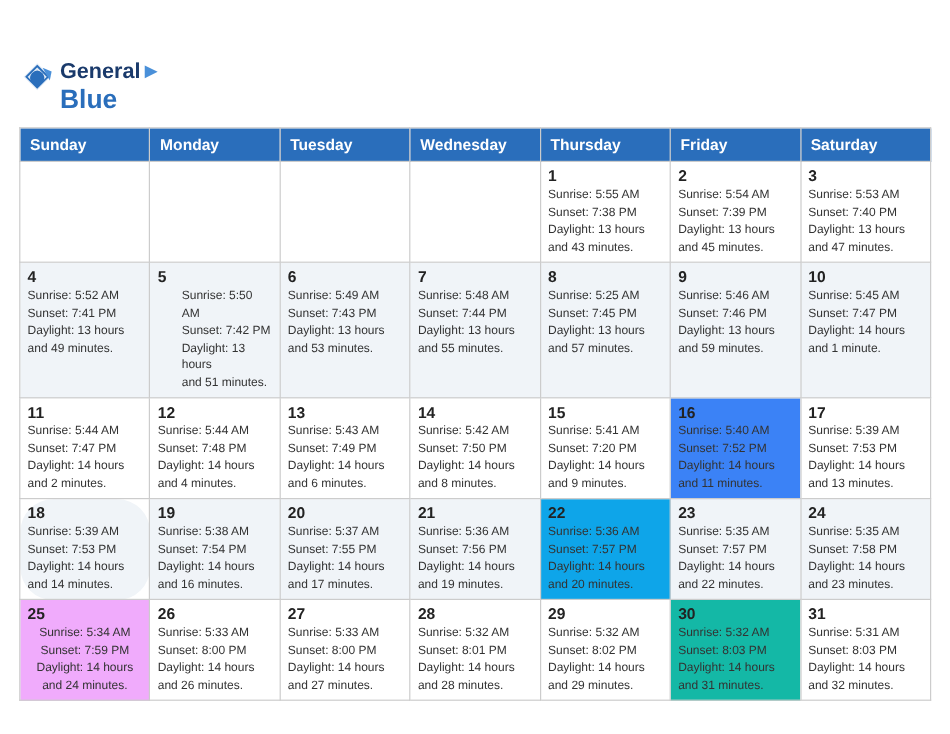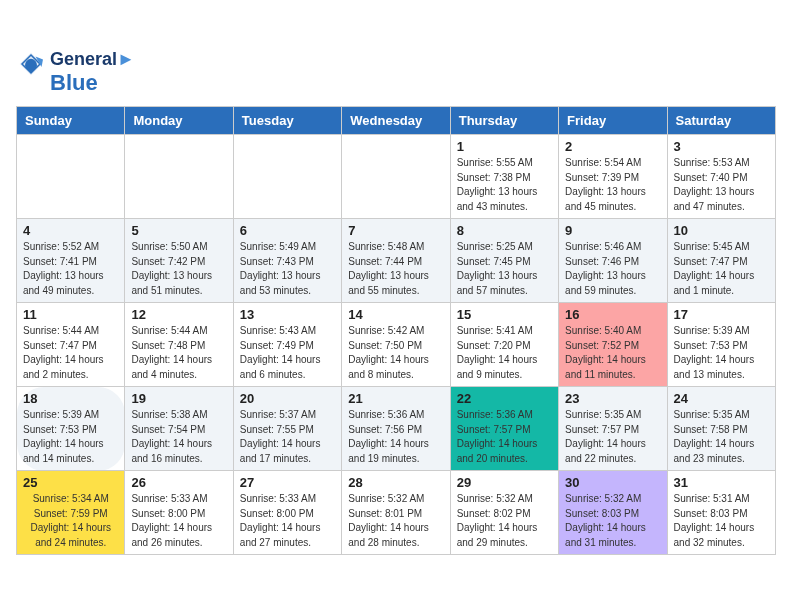--- a/index.html
+++ b/index.html
@@ -147,21 +147,21 @@
       <tr>
         <td style="background: rgb(240, 244, 248);">
           <span class="day-number">4</span>
           <div class="day-info" style="white-space: pre-line;">Sunrise: 5:52 AM
 Sunset: 7:41 PM
 Daylight: 13 hours
 and 49 minutes.</div>
         </td>
         <td style="background: rgb(240, 244, 248);">
           <span class="day-number">5</span>
-          <div class="day-info" style="white-space: pre-line;">Sunrise: 5:50 AM
+          <div class="day-info" style="white-space: pre-line; margin-left: 20px;">Sunrise: 5:50 AM
 Sunset: 7:42 PM
 Daylight: 13 hours
 and 51 minutes.</div>
         </td>
         <td style="background: rgb(240, 244, 248);">
           <span class="day-number">6</span>
           <div class="day-info" style="white-space: pre-line;">Sunrise: 5:49 AM
 Sunset: 7:43 PM
 Daylight: 13 hours
 and 53 minutes.</div>
@@ -224,21 +224,21 @@
 Daylight: 14 hours
 and 8 minutes.</div>
         </td>
         <td style="background: rgb(255, 255, 255);">
           <span class="day-number">15</span>
           <div class="day-info" style="white-space: pre-line;">Sunrise: 5:41 AM
 Sunset: 7:20 PM
 Daylight: 14 hours
 and 9 minutes.</div>
         </td>
-        <td style="background: #fca5a5;">
+        <td style="background: #3b82f6;">
           <span class="day-number">16</span>
           <div class="day-info" style="white-space: pre-line;">Sunrise: 5:40 AM
 Sunset: 7:52 PM
 Daylight: 14 hours
 and 11 minutes.</div>
         </td>
         <td style="background: rgb(255, 255, 255);">
           <span class="day-number">17</span>
           <div class="day-info" style="white-space: pre-line;">Sunrise: 5:39 AM
 Sunset: 7:53 PM
@@ -268,21 +268,21 @@
 Daylight: 14 hours
 and 17 minutes.</div>
         </td>
         <td style="background: rgb(240, 244, 248);">
           <span class="day-number">21</span>
           <div class="day-info" style="white-space: pre-line;">Sunrise: 5:36 AM
 Sunset: 7:56 PM
 Daylight: 14 hours
 and 19 minutes.</div>
         </td>
-        <td style="background: #14b8a6;">
+        <td style="background: #0ea5e9;">
           <span class="day-number">22</span>
           <div class="day-info" style="white-space: pre-line;">Sunrise: 5:36 AM
 Sunset: 7:57 PM
 Daylight: 14 hours
 and 20 minutes.</div>
         </td>
         <td style="background: rgb(240, 244, 248);">
           <span class="day-number">23</span>
           <div class="day-info" style="white-space: pre-line;">Sunrise: 5:35 AM
 Sunset: 7:57 PM
@@ -291,21 +291,21 @@
         </td>
         <td style="background: rgb(240, 244, 248);">
           <span class="day-number">24</span>
           <div class="day-info" style="white-space: pre-line;">Sunrise: 5:35 AM
 Sunset: 7:58 PM
 Daylight: 14 hours
 and 23 minutes.</div>
         </td>
       </tr>
       <tr>
-        <td style="background: #fde047;">
+        <td style="background: #f0abfc;">
           <span class="day-number">25</span>
           <div class="day-info" style="white-space: pre-line; text-align: center;">Sunrise: 5:34 AM
 Sunset: 7:59 PM
 Daylight: 14 hours
 and 24 minutes.</div>
         </td>
         <td style="background: rgb(255, 255, 255);">
           <span class="day-number">26</span>
           <div class="day-info" style="white-space: pre-line;">Sunrise: 5:33 AM
 Sunset: 8:00 PM
@@ -326,21 +326,21 @@
 Daylight: 14 hours
 and 28 minutes.</div>
         </td>
         <td style="background: rgb(255, 255, 255);">
           <span class="day-number">29</span>
           <div class="day-info" style="white-space: pre-line;">Sunrise: 5:32 AM
 Sunset: 8:02 PM
 Daylight: 14 hours
 and 29 minutes.</div>
         </td>
-        <td style="background: #c4b5fd; margin-left: 43px;">
+        <td style="background: #14b8a6; margin-left: 43px;">
           <span class="day-number">30</span>
           <div class="day-info" style="white-space: pre-line;">Sunrise: 5:32 AM
 Sunset: 8:03 PM
 Daylight: 14 hours
 and 31 minutes.</div>
         </td>
         <td style="background: rgb(255, 255, 255);">
           <span class="day-number">31</span>
           <div class="day-info" style="white-space: pre-line;">Sunrise: 5:31 AM
 Sunset: 8:03 PM

